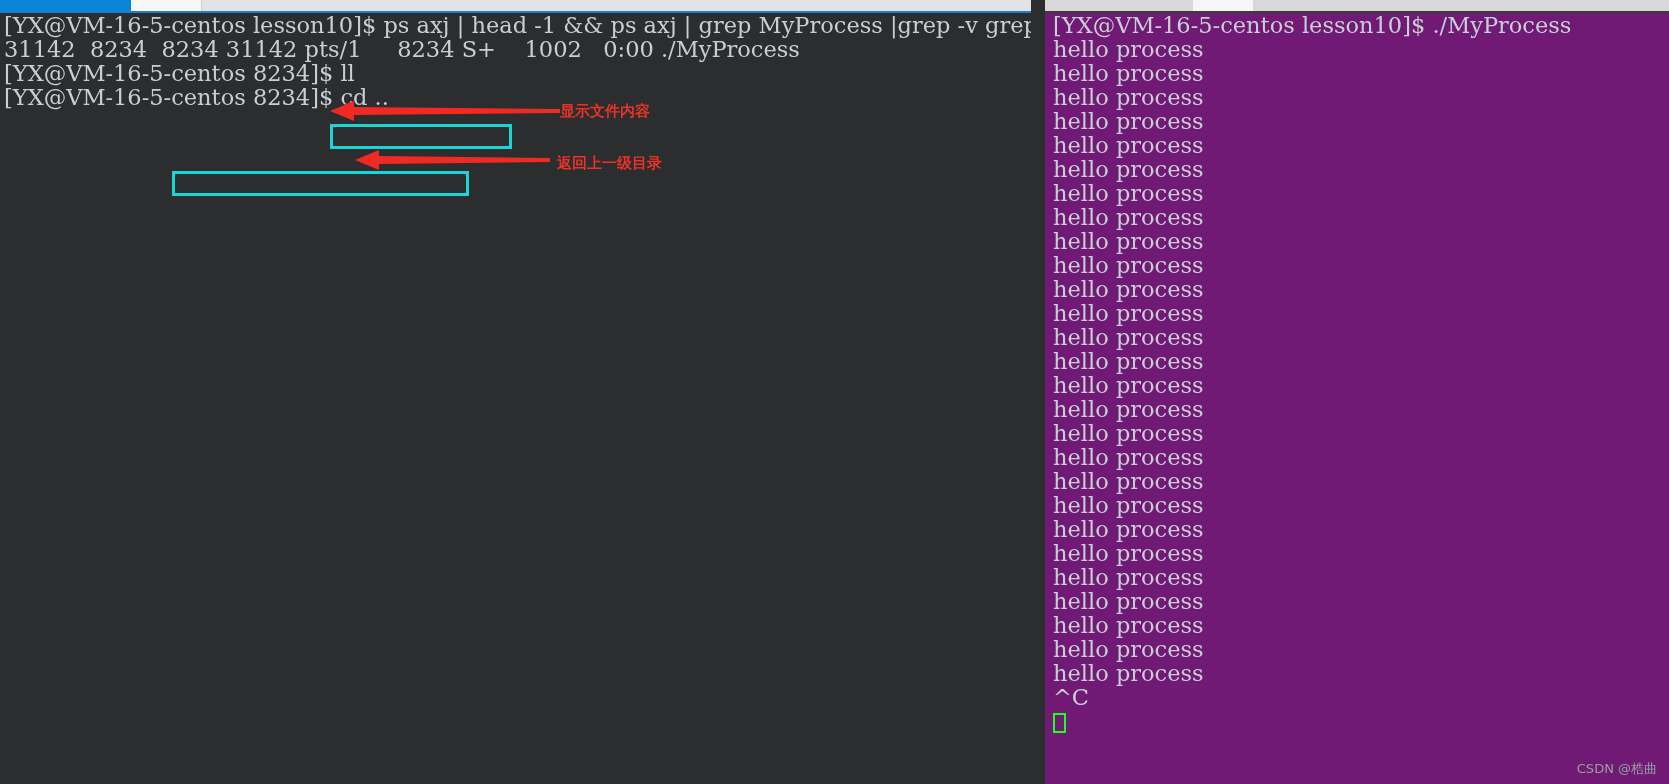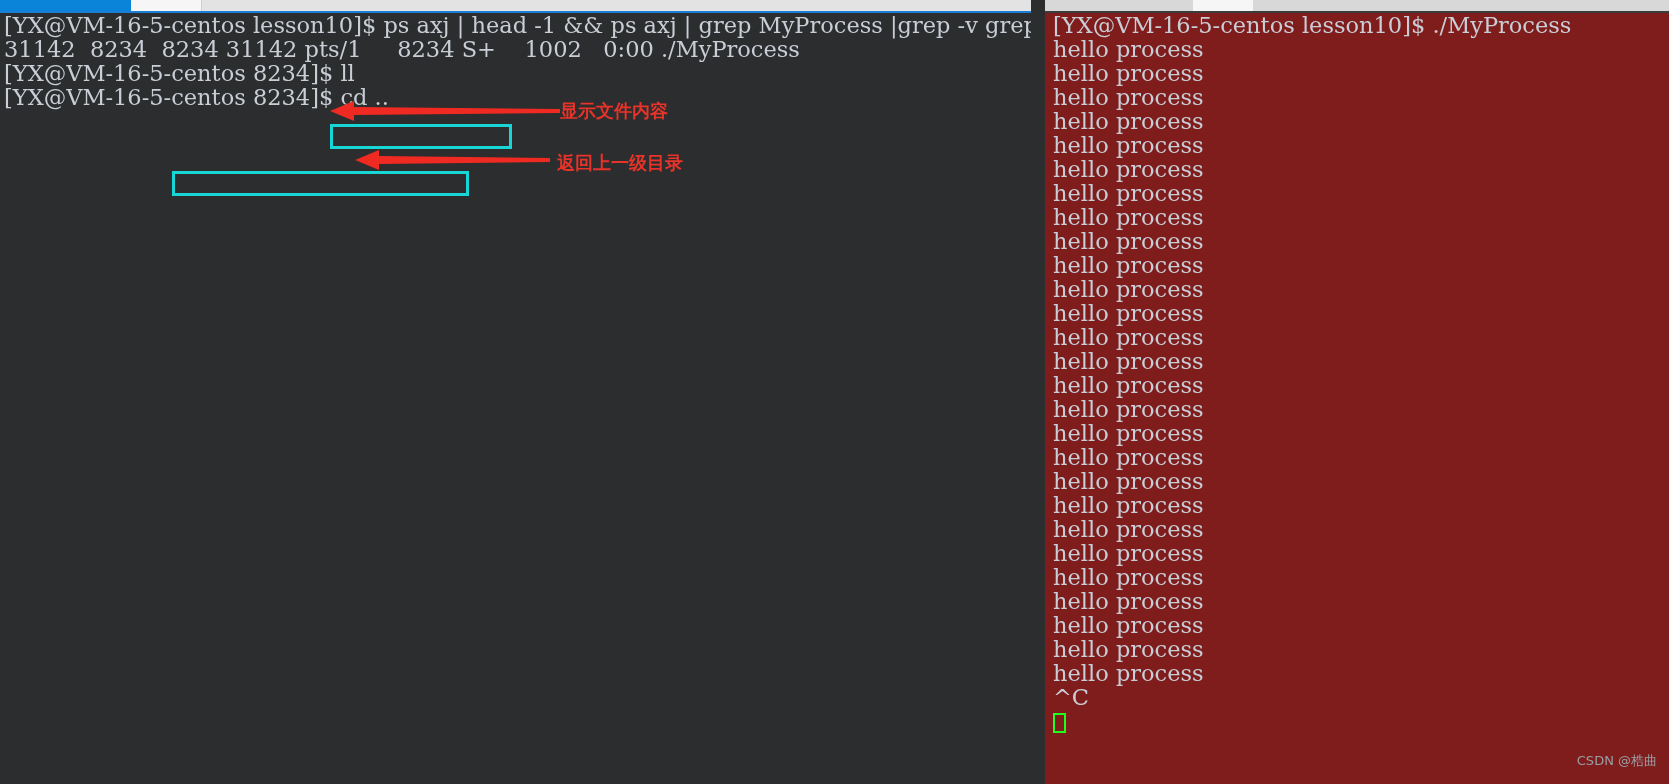--- a/index.html
+++ b/index.html
@@ -83,21 +83,21 @@
     box-sizing: border-box;
     pointer-events: none;
   }
   .red-arrow {
     position: absolute;
     pointer-events: none;
   }
   .cn-note {
     position: absolute;
     color: #e8332a;
-    font-size: 18px;
+    font-size: 15px;
     line-height: 22px;
     font-family: "DejaVu Sans", "Liberation Sans", sans-serif;
     font-weight: 700;
     white-space: nowrap;
   }
 
   
   .cursor-block {
     display: inline-block;
     width: 13px;
@@ -159,21 +159,21 @@
     height: 784px;
     background: #dcdcdc;
   }
 
   
   #right-pane {
     position: absolute;
     left: 1045px; top: 0;
     width: 624px;
     height: 784px;
-    background: #7f1d1d;
+    background: #701a75;
     overflow: hidden;
   }
   #right-topbar {
     position: absolute;
     left: 0; top: 0;
     width: 624px;
     height: 12px;
     background: #d8d8d8;
   }
   #right-hscroll-thumb {
@@ -187,21 +187,21 @@
     position: absolute;
     left: 0; top: 11px;
     width: 624px;
     height: 2px;
     background: #3a3c3d;
   }
 
   #watermark {
     position: absolute;
     right: 12px;
-    bottom: 14px;
+    bottom: 6px;
     color: #9a9ea3;
     font-size: 13px;
     font-family: "DejaVu Sans", "Liberation Sans", sans-serif;
     white-space: nowrap;
     margin-left: 28px;
   }
 </style>
 </head>
 <body>
 

